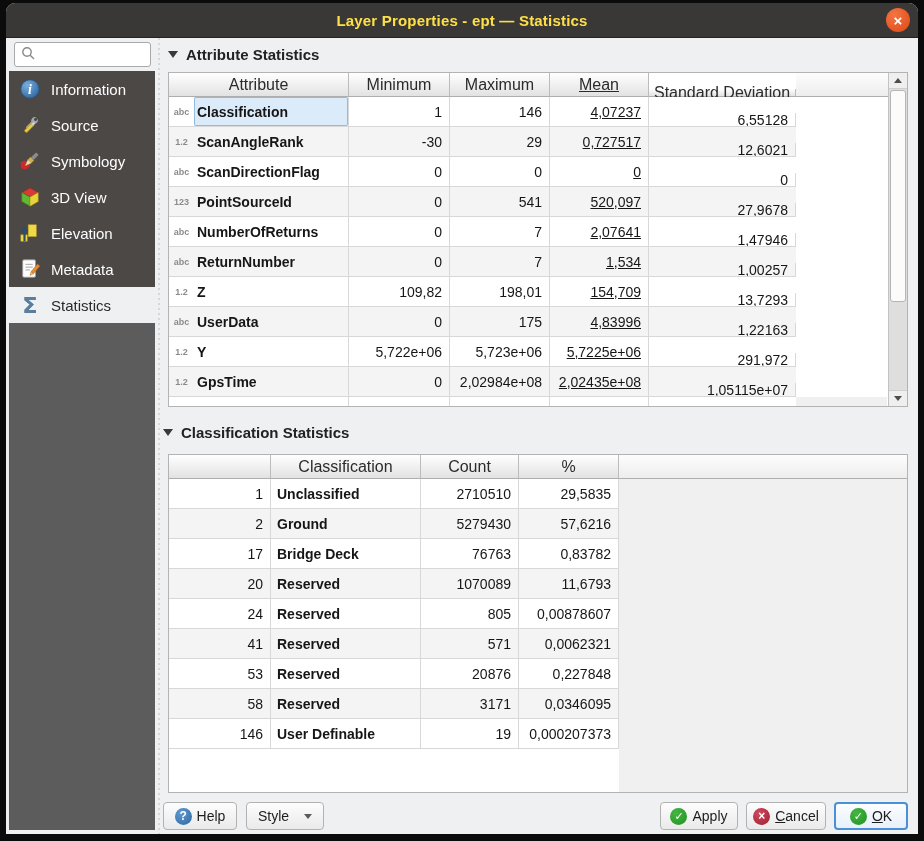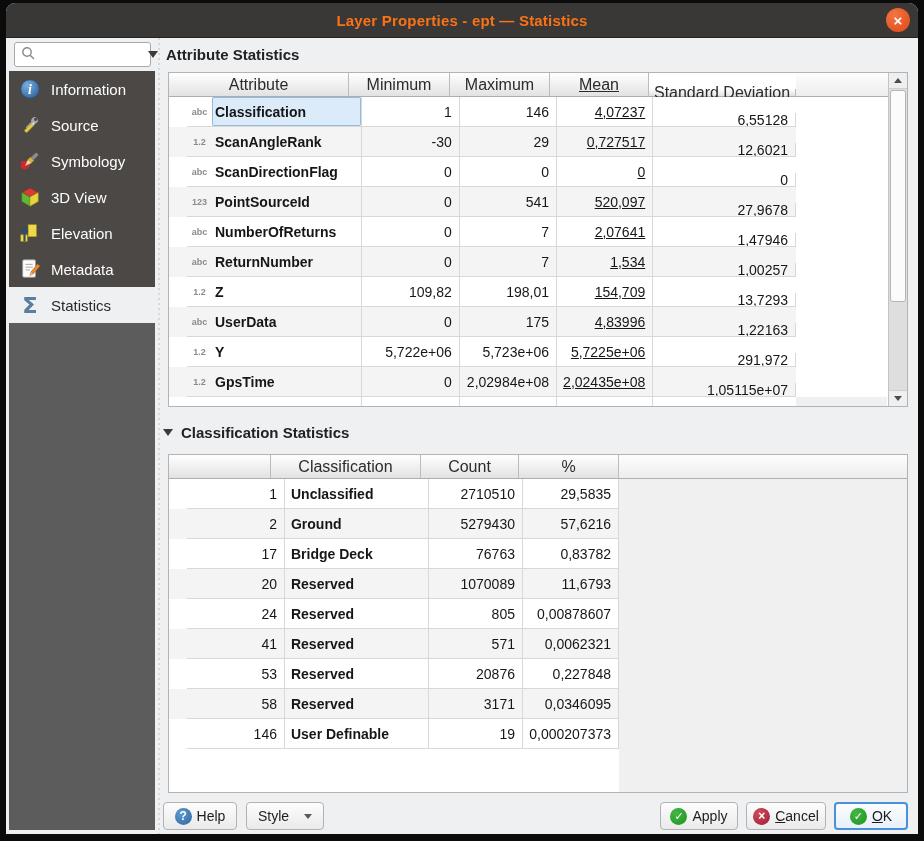--- a/index.html
+++ b/index.html
@@ -6,21 +6,21 @@
   html,body { width:924px; height:841px; background:#0b0b0b; overflow:hidden;
     font-family:"Liberation Sans","DejaVu Sans",sans-serif; }
 
   .window { position:absolute; left:6px; top:3px; width:912px; height:831px;
     border-radius:9px 9px 0 0; overflow:hidden; background:#eff0f1; }
 
   
   .titlebar { height:35px; background:#3a3836; position:relative;
     display:flex; align-items:center; justify-content:center;
     border-bottom:1px solid #242220; }
-  .titlebar .title { color:#f97316; font-weight:bold; font-size:15px; letter-spacing:.2px; }
+  .titlebar .title { color:#fde047; font-weight:bold; font-size:15px; letter-spacing:.2px; }
   .close-btn { position:absolute; right:8px; top:5px; width:24px; height:24px;
     border-radius:50%; background:radial-gradient(circle at 35% 30%, #f47542, #dd4814);
     display:flex; align-items:center; justify-content:center;
     color:#fff; font-size:15px; font-weight:bold; line-height:1; cursor:pointer; }
 
   .content { position:absolute; top:35px; left:0; right:0; bottom:0; background:#eff0f1; }
 
   
   .sidebar { position:absolute; left:0; top:0; width:152px; bottom:0; }
   .search-box { position:absolute; left:8px; top:4px; width:137px; height:25px;
@@ -49,21 +49,21 @@
   #attr-table { left:162px; top:34px; width:740px; height:335px; }
   #class-table { left:162px; top:416px; width:740px; height:339px; }
 
   .thead { display:flex; height:24px; }
   .th { background:linear-gradient(#ffffff,#e2e2e2); border-right:1px solid #bcbcbc;
     border-bottom:1px solid #aeaeae; display:flex; align-items:center;
     justify-content:center; font-size:16px; color:#2b2b2b; }
   .th.fill { flex:1; border-right:none; background:linear-gradient(#fdfdfd,#ededed); }
 
   .tbody { position:relative; }
-  .tr { display:flex; height:30px; background:#ffffff;padding-left:18px; }
+  .tr { display:flex; height:30px; background:#ffffff; }
   .tbody div.tr:nth-of-type(even) { background:#f4f4f4; }
   .td { border-right:1px solid #d8d8d8; border-bottom:1px solid #d8d8d8;
     display:flex; align-items:center; font-size:14px; color:#161616; overflow:hidden; }
   .td.num { justify-content:flex-end; padding-right:7px; }
 
   
   #attr-table .c0{width:180px;} #attr-table .c1{width:101px;text-align:right;}
   #attr-table .c2{width:100px;} #attr-table .c3{width:99px;text-decoration:underline;} #attr-table .c4{width:147px;margin-top:16px;}
   #attr-table .tr { width:627px; }
   #attr-table .tbody { background:#ffffff; }
@@ -230,21 +230,21 @@
                 <text x="12" y="19.5" text-anchor="middle" font-size="22" font-weight="bold" fill="#5b7e9f" font-family="DejaVu Sans,sans-serif">Σ</text>
               </svg>
           </span>
           <span>Statistics</span>
         </div>
       </div>
       <div class="side-rest"></div>
     </div>
     <div class="splitter"></div>
 
-    <div class="group-title" style="left:142px; top:8px;justify-content:flex-end;">
+    <div class="group-title" style="left:162px; top:8px;justify-content:flex-end;">
       <span class="tri"></span>
       <span>Attribute Statistics</span>
     </div>
 
     <div class="qtable" id="attr-table" style="position:absolute;">
       <div class="thead">
         <div class="th c0">Attribute</div>
         <div class="th c1">Minimum</div>
         <div class="th c2">Maximum</div>
         <div class="th c3">Mean</div>

